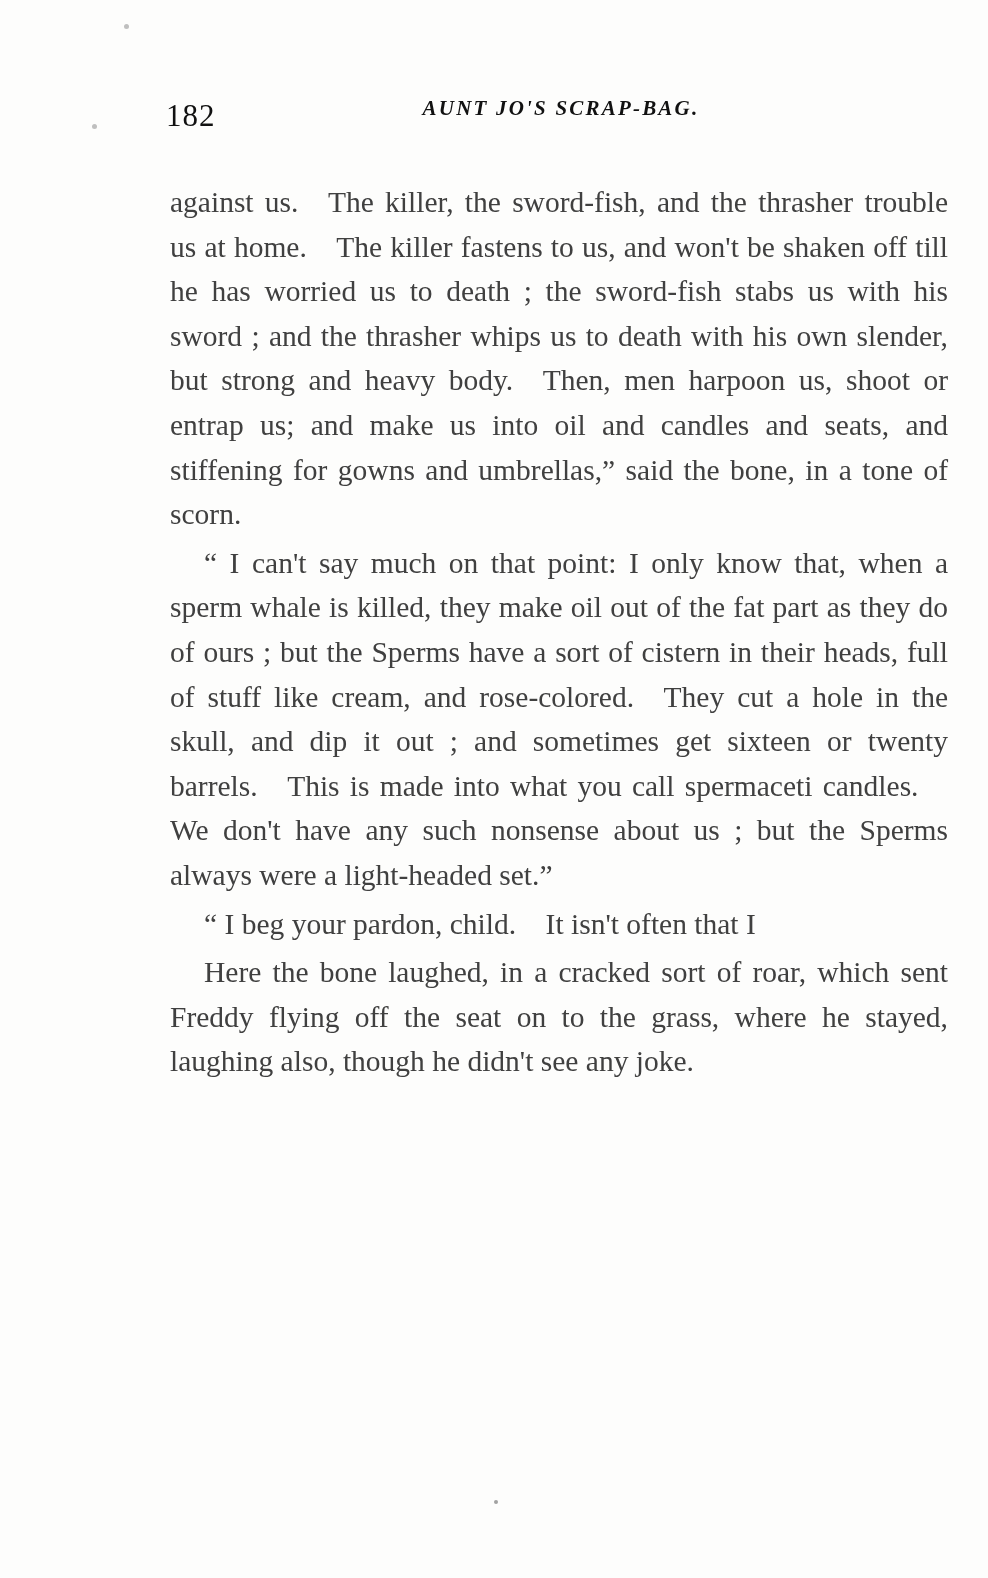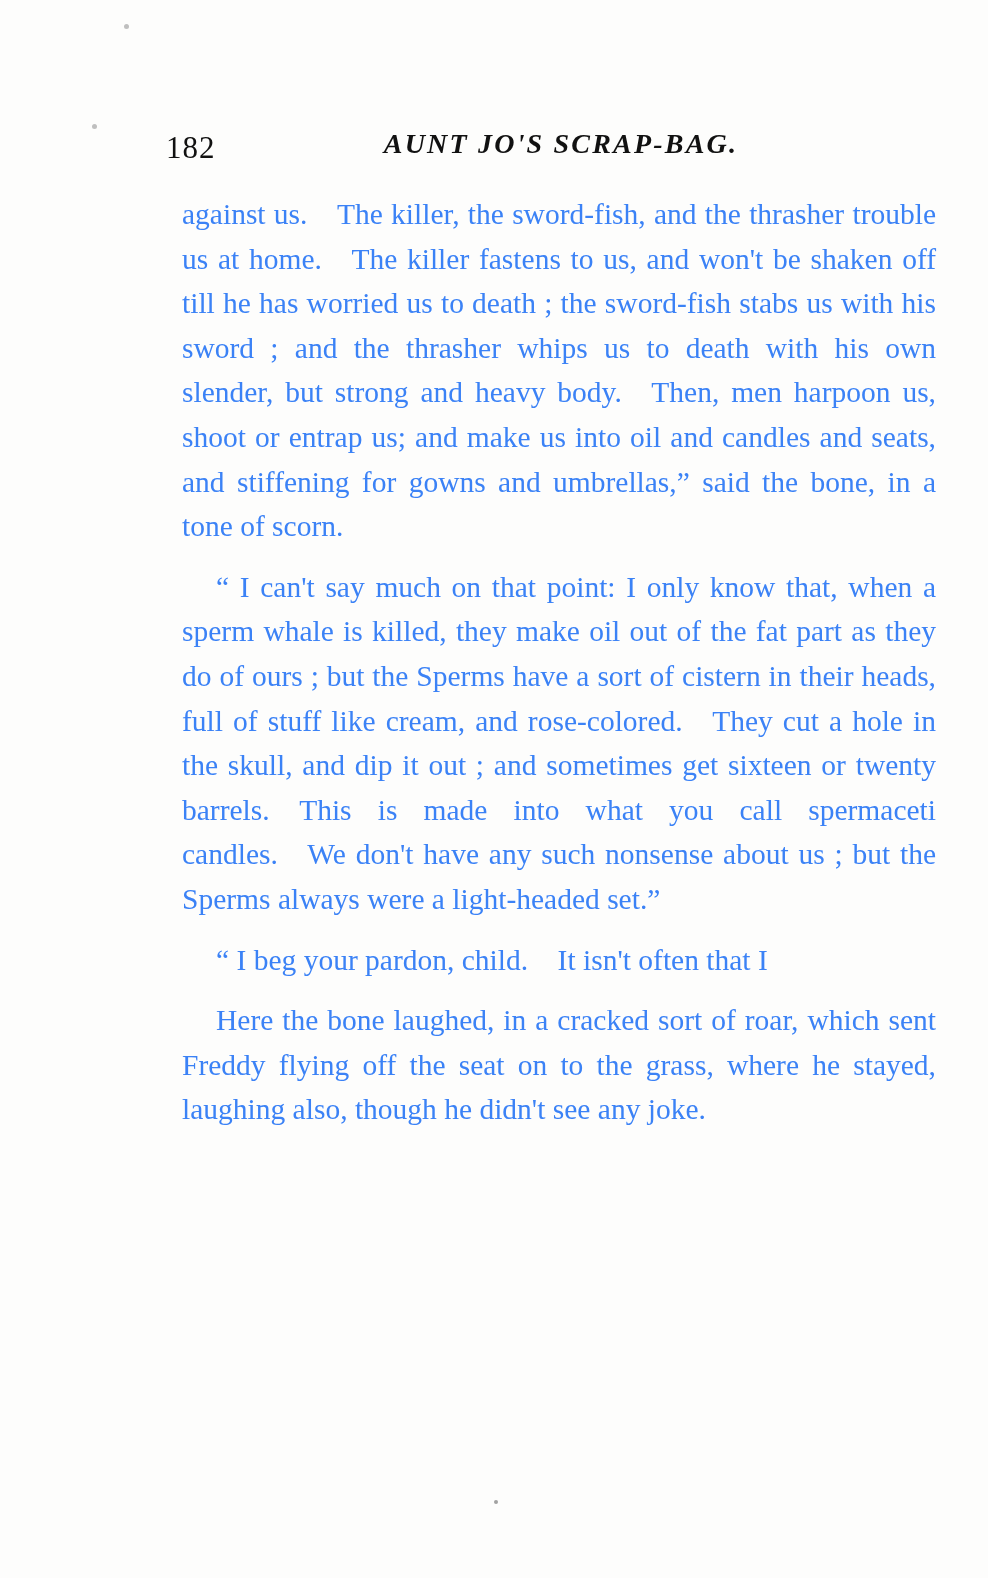--- a/index.html
+++ b/index.html
@@ -31,59 +31,58 @@
     border-radius: 50%;
     opacity: .55;
   }
 
   .header {
     position: absolute;
     top: 96px;
     left: 166px;
     width: 790px;
     height: 44px;
-    margin-top: 32px;
   }
   .folio {
     position: absolute;
     left: 0;
     top: 2px;
     font-size: 31px;
     letter-spacing: 1px;
     font-family: "Liberation Serif", serif;
     color: #111;
   }
   .running-head {
     position: absolute;
     left: 0;
     top: 0;
     width: 790px;
     text-align: center;
     font-style: italic;
     font-weight: bold;
-    font-size: 28px;
+    font-size: 21px;
     letter-spacing: 2.2px;
     color: #111;
     font-family: "Liberation Serif", serif;
   }
 
   .body-text {
     position: absolute;
     top: 176px;
     left: 166px;
     width: 786px;
   }
 
   .para {
-    margin: 16px;
+    margin: 4px;
     font-size: 29.5px;
     line-height: 44.6px;
     text-align: justify;
     text-justify: inter-word;
-    color: #3b82f6;
+    color: #404040;
     hyphens: none;
   }
   .para.indent {
     text-indent: 34px;
   }
   .para + .para {
     margin-top: 0;
   }
   .it {
   }

